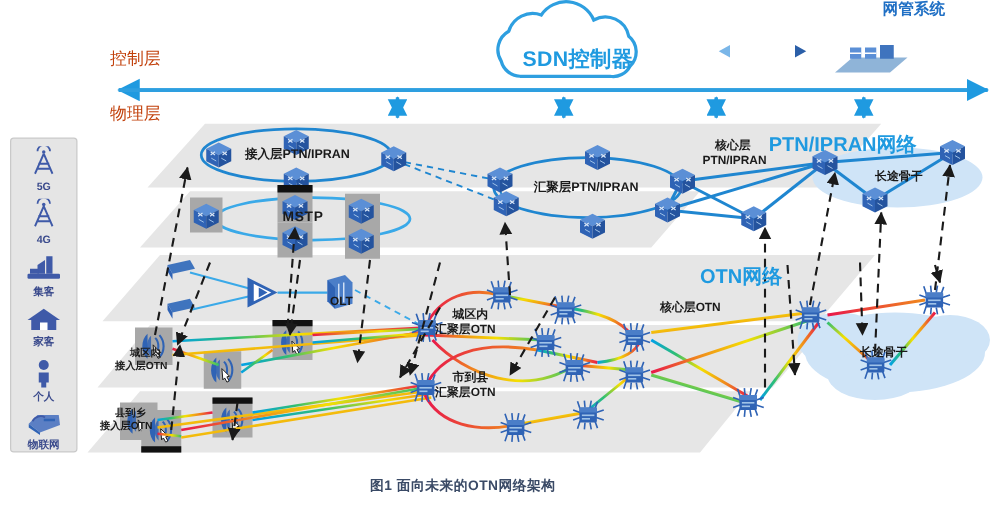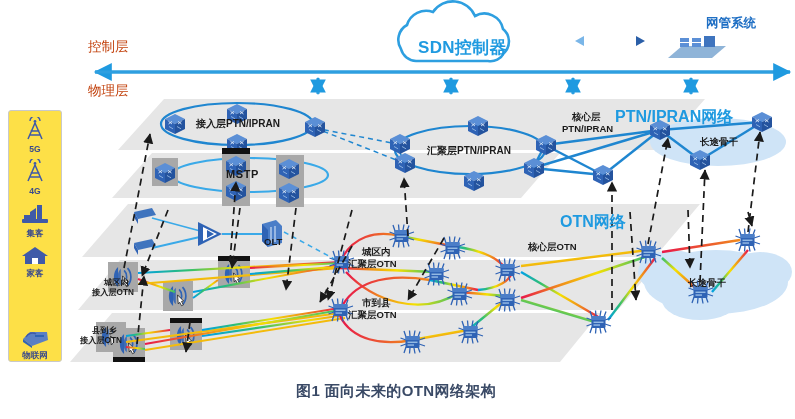--- a/index.html
+++ b/index.html
@@ -7,23 +7,23 @@
        font-family:"Liberation Sans","DejaVu Sans",sans-serif;}
   #stage{position:absolute;left:0;top:0;width:795px;height:419px;}
   svg.layer{position:absolute;left:0;top:0;width:795px;height:419px;overflow:visible;}
   .txt{position:absolute;white-space:nowrap;line-height:1.12;}
   .lbl-layer{font-size:13.5px;color:#c2410c;font-weight:400;}
   .lbl-net-blue{font-size:16px;color:#1f9ae0;font-weight:bold;}
   .lbl-blk{font-size:9.5px;color:#1a1a1a;font-weight:bold;text-align:center;}
   .lbl-blk-s{font-size:8.2px;color:#1a1a1a;font-weight:bold;text-align:center;}
   .lbl-sdn{font-size:17px;color:#1f9ae0;font-weight:bold;letter-spacing:.3px;}
   .lbl-nms{font-size:12.5px;color:#1f6fc4;font-weight:bold;}
-  .caption{font-size:15px;color:#3a4a66;font-weight:bold;letter-spacing:.4px;}
+  .caption{font-size:11px;color:#3a4a66;font-weight:bold;letter-spacing:.4px;}
   .side-box{position:absolute;left:8px;top:110px;width:52px;height:250px;
-            background:#fde047;border:1px solid #c9c9c9;border-radius:3px;}
+            background:#e5e5e5;border:1px solid #c9c9c9;border-radius:3px;}
   .side-item{position:absolute;left:0;width:52px;text-align:center;}
   .side-item .cap{font-size:8.5px;color:#3a4a8c;font-weight:bold;margin-top:1px;}
   .side-item svg{display:block;margin:0 auto;}
 </style>
 </head>
 <body>
 
 <div id="stage">
 
   <svg class="layer" viewBox="0 0 795 419">
@@ -345,21 +345,21 @@
       <path d="M688,210 L690,268"></path>
       <path d="M630,212 L636,300"></path>
       <path d="M748,212 L752,226"></path>
     </g>
   </svg>
 
   <div class="txt lbl-layer" style="left:88px;top:39px;">控制层</div>
   <div class="txt lbl-layer" style="left:88px;top:83px;">物理层</div>
 
   <div class="txt lbl-sdn" style="left:418px;top:38px;">SDN控制器</div>
-  <div class="txt lbl-nms" style="left:660px;top:16px;padding-left:46px;">网管系统</div>
+  <div class="txt lbl-nms" style="left:660px;top:0;padding-left:46px;">网管系统</div>
 
   <div class="txt lbl-net-blue" style="left:615px;top:108px;">PTN/IPRAN网络</div>
   <div class="txt lbl-blk" style="left:196px;top:118px;font-size:10px;">接入层PTN/IPRAN</div>
   <div class="txt lbl-blk" style="left:226px;top:168px;font-size:11px;letter-spacing:.6px;">MSTP</div>
   <div class="txt lbl-blk" style="left:427px;top:145px;font-size:10px;">汇聚层PTN/IPRAN</div>
   <div class="txt lbl-blk" style="left:572px;top:112px;">核心层</div>
   <div class="txt lbl-blk" style="left:562px;top:124px;">PTN/IPRAN</div>
   <div class="txt lbl-blk" style="left:700px;top:137px;">长途骨干</div>
 
   <div class="txt lbl-net-blue" style="left:560px;top:213px;">OTN网络</div>
@@ -407,20 +407,27 @@
 
     <div class="side-item" style="top:134px;">
       <svg width="28" height="22" viewBox="0 0 28 22">
         <polygon points="14,2 27,11 1,11" fill="#3f5aa8"></polygon>
         <rect x="4" y="11" width="20" height="8" fill="#3f5aa8"></rect>
         <rect x="11" y="13" width="6" height="6" fill="#ffffff"></rect>
       </svg>
       <div class="cap">家客</div>
     </div>
 
+    <div class="side-item" style="top:176px;">
+      <svg width="20" height="24" viewBox="0 0 20 24">
+        <circle cx="10" cy="5" r="4" fill="#3f5aa8"></circle>
+        <path d="M6,11 h8 v8 h-2 v4 h-4 v-4 h-2 Z" fill="#3f5aa8"></path>
+      </svg>
+      <div class="cap">个人</div>
+    </div>
 
     <div class="side-item" style="top:216px;">
       <svg width="30" height="22" viewBox="0 0 30 22">
         <polygon points="3,12 10,5 27,5 28,13 12,19" fill="#5b7fc4"></polygon>
         <polygon points="3,12 12,19 12,21 3,15" fill="#2f63b5"></polygon>
         <path d="M6,10 C8,6 13,5 16,7" stroke="#3f5aa8" stroke-width="1.4" fill="none"></path>
         <rect x="15" y="8" width="9" height="2" fill="#2f63b5"></rect>
       </svg>
       <div class="cap">物联网</div>
     </div>

